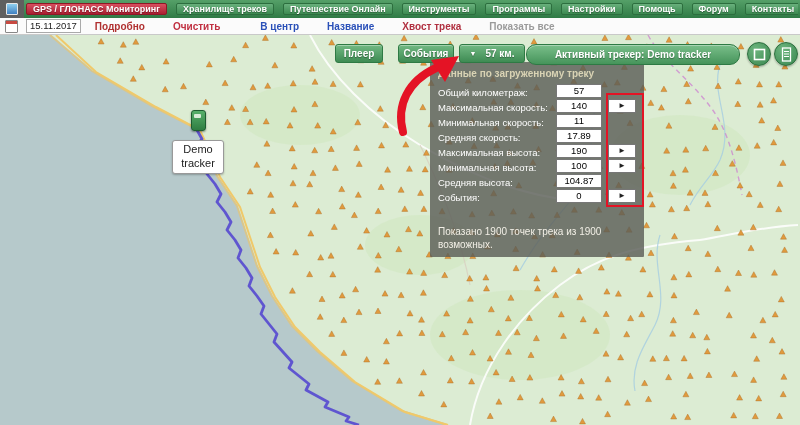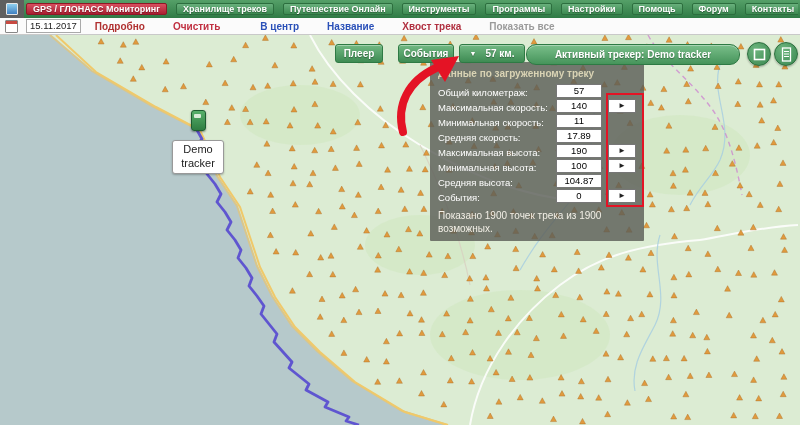--- a/index.html
+++ b/index.html
@@ -71,21 +71,21 @@
   .panel{position:absolute;left:430px;top:27px;width:214px;z-index:2;box-sizing:border-box;
          background:rgba(92,94,88,.82);color:#fff;font-size:10px;padding:6px 8px;border-radius:1px;}
   .ptitle{color:#d9d3b4;font-weight:bold;margin-bottom:4px;white-space:nowrap;}
   .prow{display:flex;align-items:flex-end;height:15px;}
   .plabel{flex:1 1 auto;font-size:9.5px;white-space:nowrap;overflow:hidden;}
   .pval{flex:0 0 44px;height:12px;line-height:12px;background:#ffffff;border:1px solid #777;
         color:#000;font-size:9.5px;text-align:center;margin-left:4px;}
   .parr{flex:0 0 26px;height:12px;line-height:12px;background:#fff;border:1px solid #777;
         color:#222;font-size:8px;text-align:center;margin-left:6px;cursor:pointer;}
   .parr.empty{visibility:hidden;cursor:default;}
-  .pfoot{margin-top:6px;line-height:1.3;color:#f2efe6;max-width:190px;}
+  .pfoot{margin-top:22px;line-height:1.3;color:#f2efe6;max-width:190px;}
 
   
   .red-box{position:absolute;left:606px;top:58px;width:34px;height:110px;z-index:4;
            border:2px solid #e41325;pointer-events:none;}
   .annot{position:absolute;left:0;top:0;z-index:5;pointer-events:none;}
   .annot path{fill:none;stroke:#e41325;stroke-width:8;stroke-linecap:round;}
   .annot polygon{fill:#e41325;}
 </style>
 </head>
 <body>

